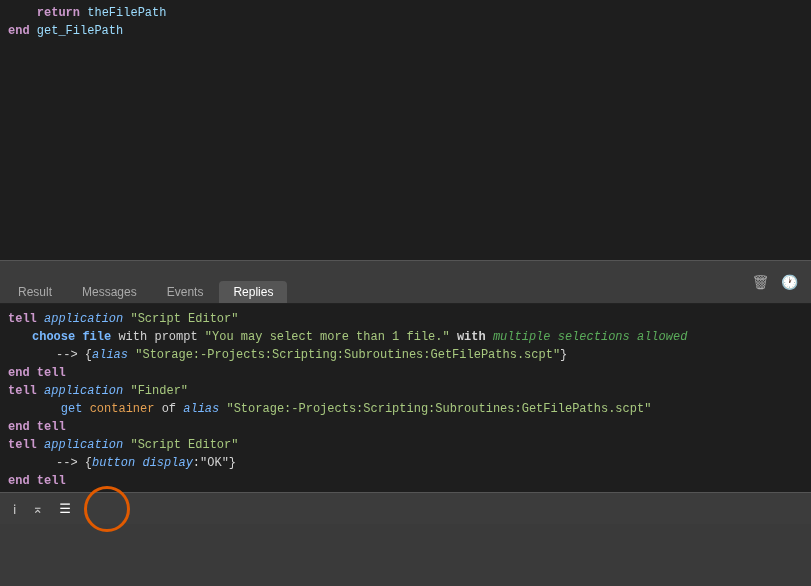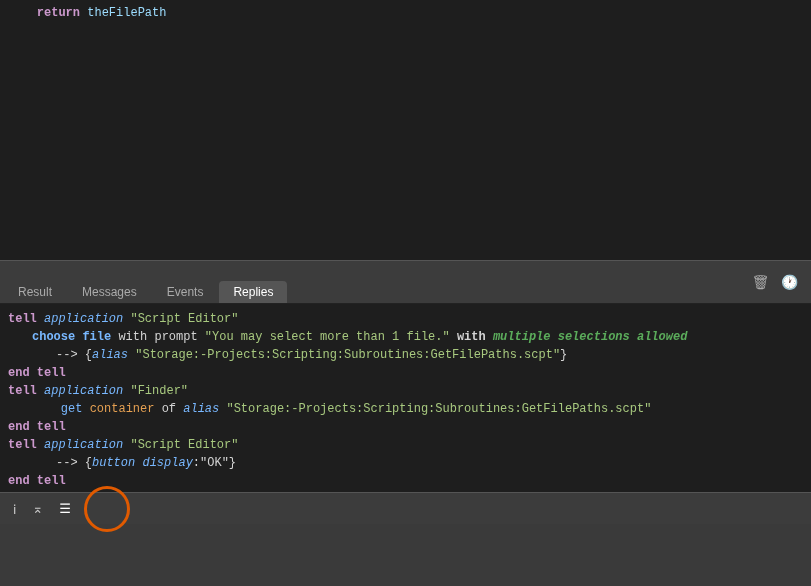--- a/index.html
+++ b/index.html
@@ -110,21 +110,21 @@
 
     .indent1 { padding-left: 24px; }
     .indent2 { padding-left: 48px; }
 
     
     .c-keyword { color: #cc99cd; font-weight: bold; }
     .c-app { color: #79b8ff; font-style: italic; }
     .c-string { color: #a8c97f; }
     .c-blue { color: #79b8ff; text-align: center; }
     .c-orange { color: #e5a052; }
-    .c-green { color: #5bac5b; font-weight: bold; }
+    .c-green { color: #5bac5b; }
     .c-italic { font-style: italic; }
     .c-bold { font-weight: bold; }
 
     
     .bottom-bar {
       flex: 0 0 32px;
       background: #3c3c3c;
       border-top: 1px solid #555;
       display: flex;
       align-items: center;
@@ -160,20 +160,21 @@
       z-index: 10;
     }
   </style>
 </head>
 <body>
 
 <div class="main-container">
 
   <div class="code-area">
     <div class="code-line">    <span class="kw-return">return</span> <span class="var-name">theFilePath</span></div>
+    <div class="code-line"><span class="kw-end">end</span> <span class="var-name">get_FilePath</span></div>
   </div>
 
   <div class="tab-bar">
     <button class="tab">Result</button>
     <button class="tab">Messages</button>
     <button class="tab">Events</button>
     <button class="tab active">Replies</button>
     <div class="tab-actions">
       <button class="tab-icon-btn" title="Clear">🗑</button>
       <button class="tab-icon-btn" title="History">🕐</button>

